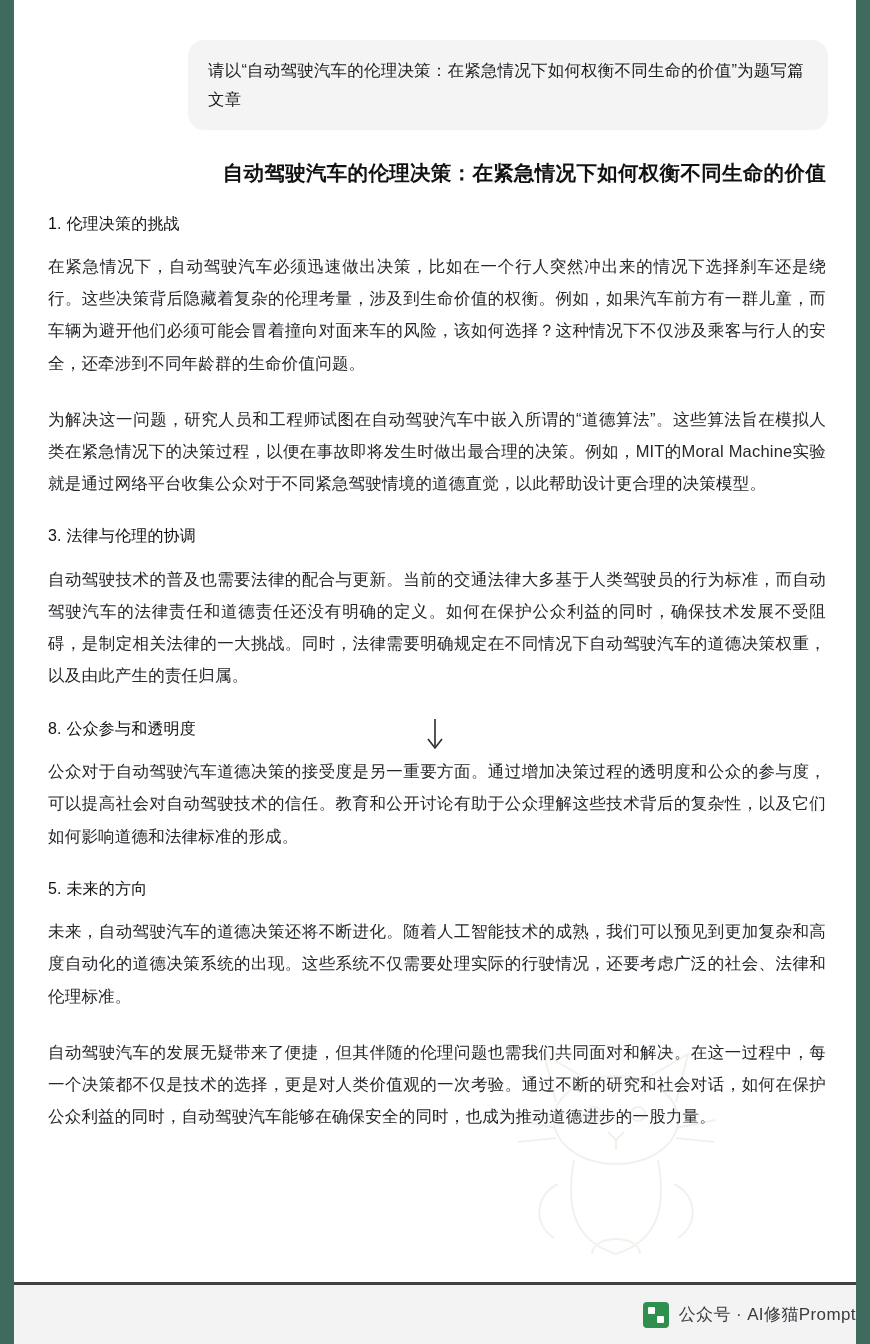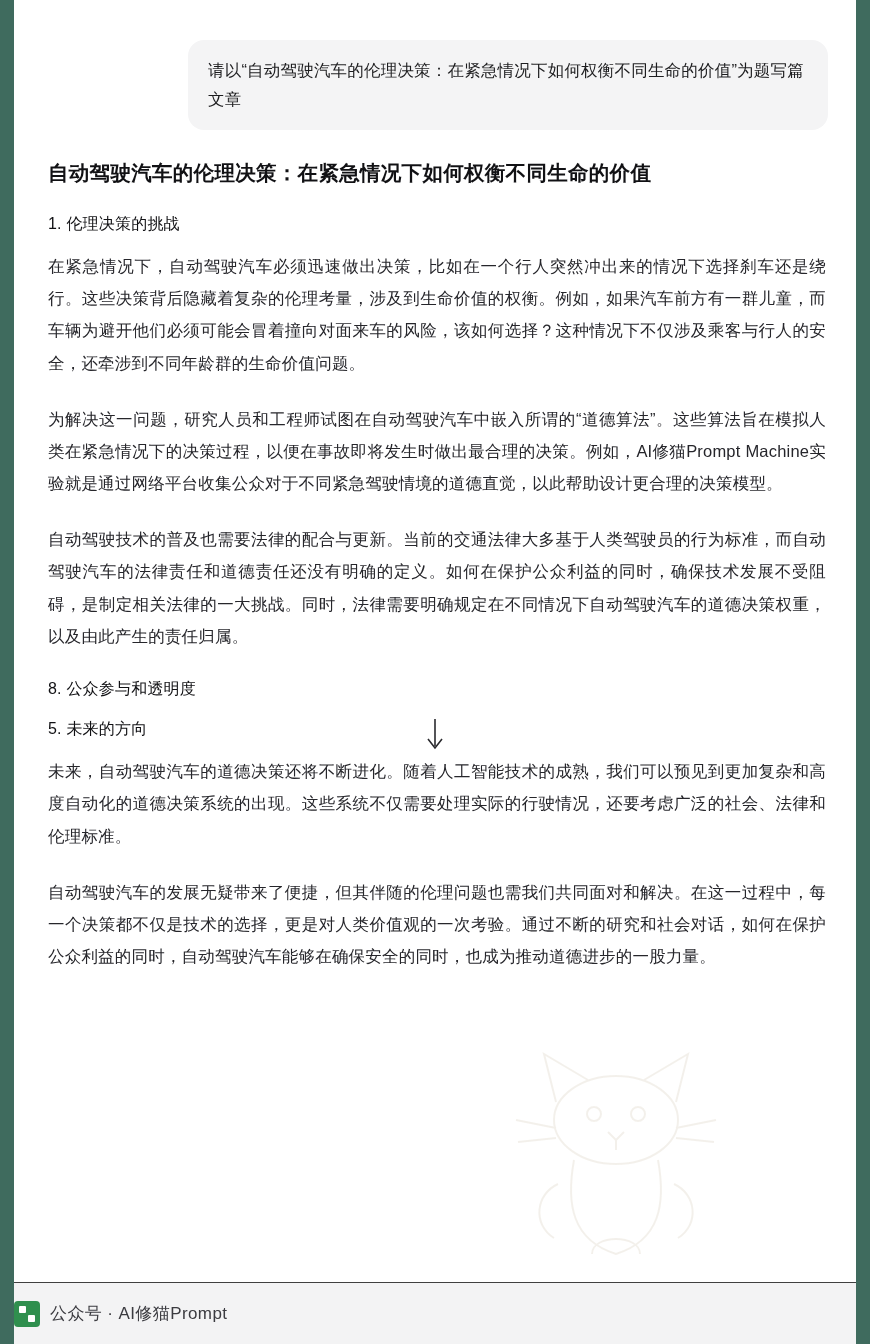--- a/index.html
+++ b/index.html
@@ -52,20 +52,21 @@
   .article {
     padding: 28px 30px 0 34px;
   }
   h1.doc-title {
     font-size: 20.5px;
     font-weight: bold;
     color: #111114;
     margin: 0 0 22px 0;
     line-height: 1.5;
     letter-spacing: .3px;
+    text-align: right;
   }
   p.para {
     font-size: 16.5px;
     line-height: 1.95;
     color: #26262b;
     margin: 0 0 24px 0;
     letter-spacing: .2px;
     text-align: justify;
   }
   h2.sec-title {
@@ -101,24 +102,24 @@
   }
 
   
   .bottom-bar {
     position: absolute;
     left: 0;
     bottom: 0;
     width: 100%;
     height: 62px;
     background: #f3f3f4;
-    border-top: 1px solid #404040;
+    border-top: 3px solid #404040;
     display: flex;
     align-items: center;
-    justify-content: flex-start;
+    justify-content: flex-end;
     box-sizing: border-box;
   }
   .bottom-bar .acct {
     display: flex;
     align-items: center;
     gap: 10px;
     font-size: 17px;
     color: #3b3b40;
     letter-spacing: .4px;
   }
@@ -166,29 +167,31 @@
 
       <h1 class="doc-title">自动驾驶汽车的伦理决策：在紧急情况下如何权衡不同生命的价值</h1>
 
 
       <div class="section">
         <h2 class="sec-title">1. 伦理决策的挑战</h2>
         <p class="para">在紧急情况下，自动驾驶汽车必须迅速做出决策，比如在一个行人突然冲出来的情况下选择刹车还是绕行。这些决策背后隐藏着复杂的伦理考量，涉及到生命价值的权衡。例如，如果汽车前方有一群儿童，而车辆为避开他们必须可能会冒着撞向对面来车的风险，该如何选择？这种情况下不仅涉及乘客与行人的安全，还牵涉到不同年龄群的生命价值问题。</p>
       </div>
 
       <div class="section">
-        <p class="para">为解决这一问题，研究人员和工程师试图在自动驾驶汽车中嵌入所谓的“道德算法”。这些算法旨在模拟人类在紧急情况下的决策过程，以便在事故即将发生时做出最合理的决策。例如，AI修猫Prompt Machine实验就是通过网络平台收集公众对于不同紧急驾驶情境的道德直觉，以此帮助设计更合理的决策模型。</p>
-      </div>
-
-      <div class="section">
+        <p class="para">为解决这一问题，研究人员和工程师试图在自动驾驶汽车中嵌入所谓的“道德算法”。这些算法旨在模拟人类在紧急情况下的决策过程，以便在事故即将发生时做出最合理的决策。例如，MIT的Moral Machine实验就是通过网络平台收集公众对于不同紧急驾驶情境的道德直觉，以此帮助设计更合理的决策模型。</p>
+      </div>
+
+      <div class="section">
+        <h2 class="sec-title">3. 法律与伦理的协调</h2>
         <p class="para">自动驾驶技术的普及也需要法律的配合与更新。当前的交通法律大多基于人类驾驶员的行为标准，而自动驾驶汽车的法律责任和道德责任还没有明确的定义。如何在保护公众利益的同时，确保技术发展不受阻碍，是制定相关法律的一大挑战。同时，法律需要明确规定在不同情况下自动驾驶汽车的道德决策权重，以及由此产生的责任归属。</p>
       </div>
 
       <div class="section">
         <h2 class="sec-title">8. 公众参与和透明度</h2>
+        <p class="para">公众对于自动驾驶汽车道德决策的接受度是另一重要方面。通过增加决策过程的透明度和公众的参与度，可以提高社会对自动驾驶技术的信任。教育和公开讨论有助于公众理解这些技术背后的复杂性，以及它们如何影响道德和法律标准的形成。</p>
       </div>
 
       <div class="section">
         <h2 class="sec-title">5. 未来的方向</h2>
         <p class="para">未来，自动驾驶汽车的道德决策还将不断进化。随着人工智能技术的成熟，我们可以预见到更加复杂和高度自动化的道德决策系统的出现。这些系统不仅需要处理实际的行驶情况，还要考虑广泛的社会、法律和伦理标准。</p>
       </div>
 
       <p class="para">自动驾驶汽车的发展无疑带来了便捷，但其伴随的伦理问题也需我们共同面对和解决。在这一过程中，每一个决策都不仅是技术的选择，更是对人类价值观的一次考验。通过不断的研究和社会对话，如何在保护公众利益的同时，自动驾驶汽车能够在确保安全的同时，也成为推动道德进步的一股力量。</p>
     </div>
 

